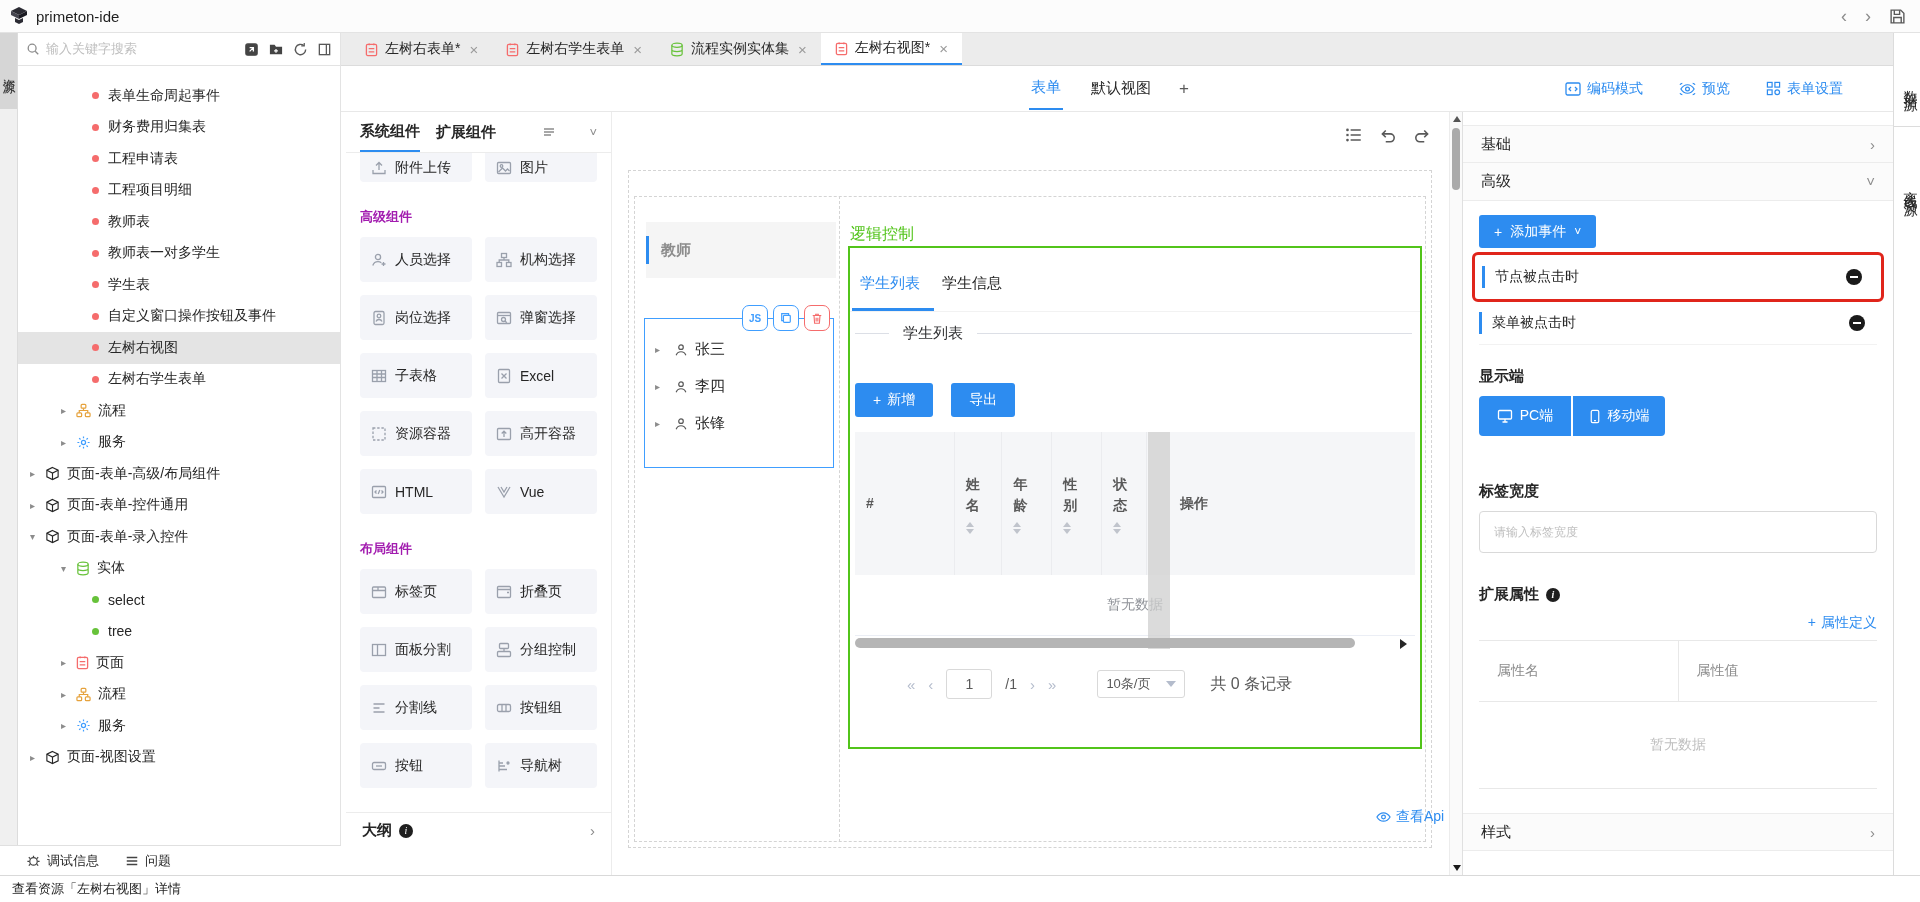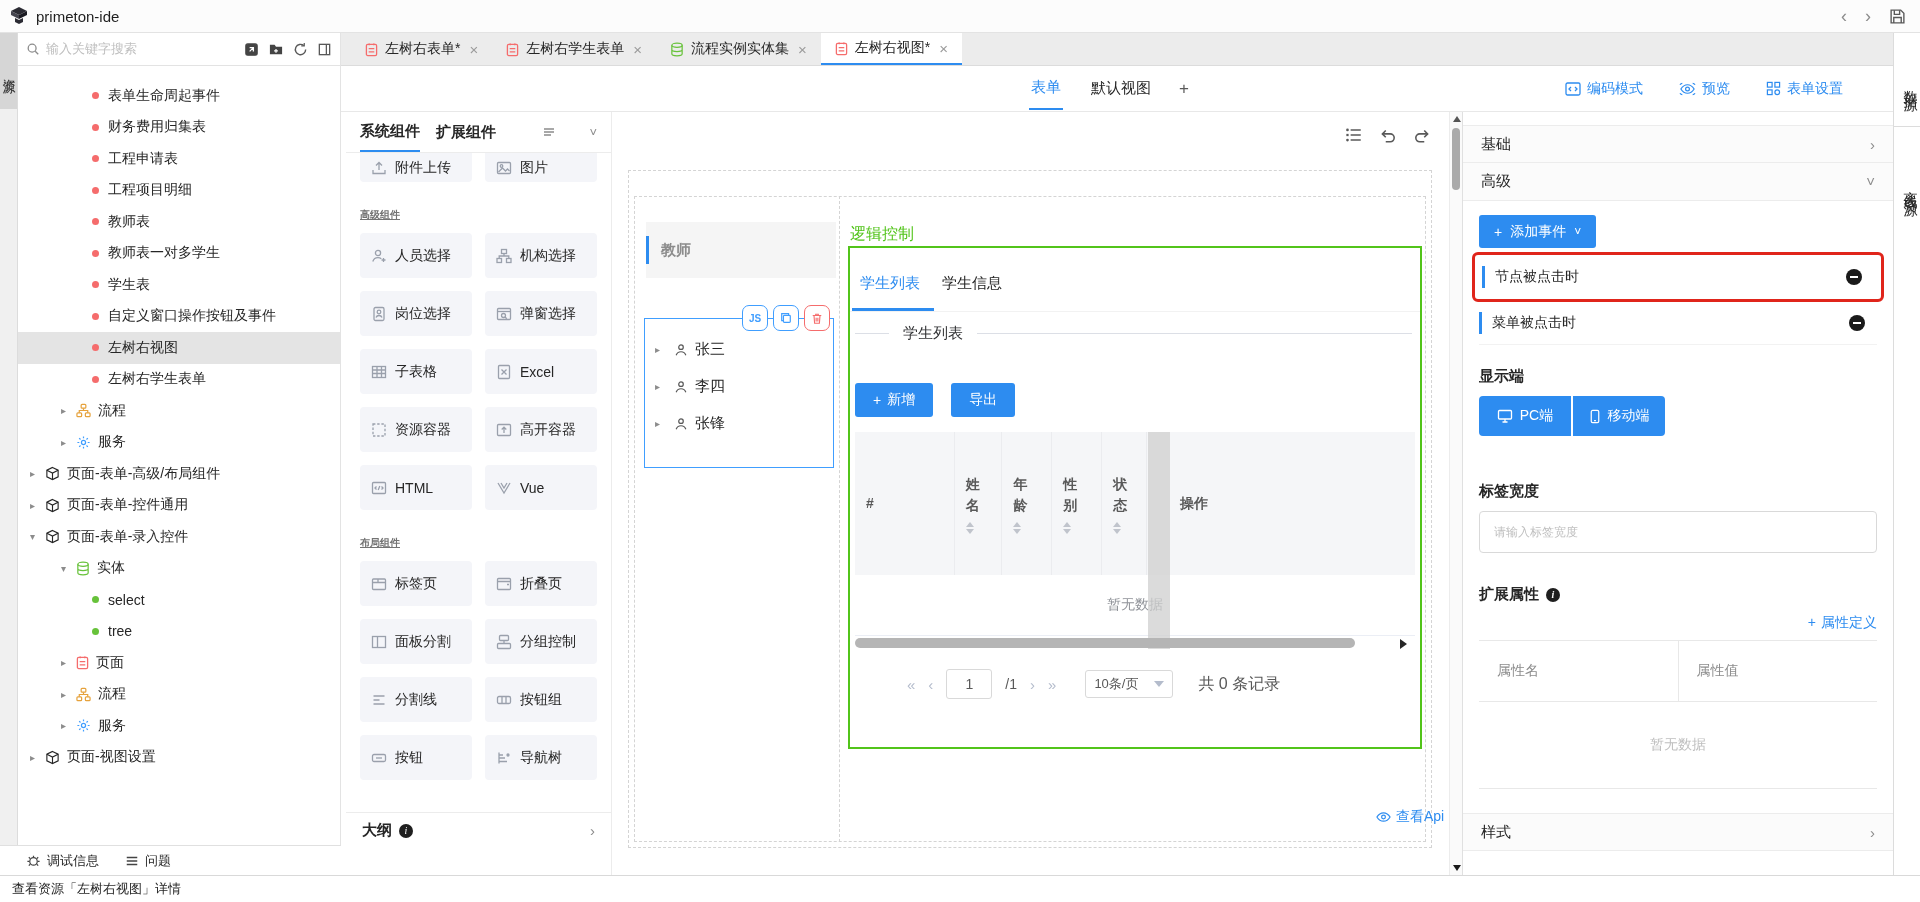--- a/index.html
+++ b/index.html
@@ -50,21 +50,21 @@
   .palette{position:absolute;left:346px;top:112px;width:266px;height:763px;background:#fff;border-right:1px solid #ececec;box-sizing:border-box;overflow:hidden;}
   .pal-head{height:41px;border-bottom:1px solid #ececec;display:flex;align-items:center;padding:0 14px;gap:16px;box-sizing:border-box;}
   .pal-tab{font-size:15px;font-weight:bold;color:#262626;padding:9px 0;}
   .pal-tab.active{border-bottom:2px solid #2d8cf0;}
   .pal-head-icons{margin-left:auto;display:flex;align-items:center;gap:34px;color:#8c8c8c;}
   .pal-body{padding:0 14px;}
   .pal-grid{display:grid;grid-template-columns:1fr 1fr;gap:13px;}
   .pal-item{height:45px;background:#f4f5f9;border-radius:4px;display:flex;align-items:center;gap:8px;padding-left:11px;box-sizing:border-box;font-size:14px;color:#262626;cursor:default;}
   .pal-item.clipped{height:29px;border-radius:0 0 4px 4px;}
   .pal-item .ic{color:#9aa0ac;}
-  .pal-sec{font-size:10px;font-weight:bold;color:#737373;margin:26px 0 11px 0;text-decoration:underline;}
+  .pal-sec{font-size:13px;font-weight:bold;color:#a21caf;margin:26px 0 11px 0;}
   .pal-foot{position:absolute;left:0;top:700px;width:100%;height:36px;border-top:1px solid #ececec;display:flex;align-items:center;padding:0 16px;box-sizing:border-box;gap:7px;}
   .pal-foot .t{font-size:15px;font-weight:bold;}
   .pal-foot .chev{margin-left:auto;color:#8c8c8c;font-size:15px;}
   .infodot{width:14px;height:14px;border-radius:50%;background:#1f1f1f;color:#fff;font-size:10px;font-style:italic;font-family:"Liberation Serif",serif;display:inline-flex;align-items:center;justify-content:center;}
   
   .canvas{position:absolute;left:612px;top:112px;width:837px;height:763px;background:#fff;}
   .cv-toolbar{position:absolute;top:14px;right:18px;display:flex;gap:16px;color:#595959;}
   .dashed-outer{position:absolute;left:16px;top:58px;width:804px;height:678px;border:1px dashed #d4d4d4;box-sizing:border-box;}
   .dashed-inner{position:absolute;left:22px;top:84px;width:792px;height:646px;border:1px dashed #d4d4d4;box-sizing:border-box;}
   .dashed-vline{position:absolute;left:227px;top:84px;width:0;height:646px;border-left:1px dashed #d4d4d4;}
@@ -101,21 +101,21 @@
   .sortic .up{border-bottom:5px solid #c0c4cc;}
   .sortic .dn{border-top:5px solid #c0c4cc;}
   .gt-body{height:60px;border-bottom:1px solid #ebeef5;display:flex;align-items:center;justify-content:center;color:#909399;font-size:14px;}
   .gt-shadow{position:absolute;left:293px;top:0;width:22px;height:217px;background:#cfcfcf;opacity:.75;}
   .gt-hscroll{position:relative;height:15px;}
   .gt-hscroll .thumb{position:absolute;left:0;top:2px;width:500px;height:10px;background:#b5b5b5;border-radius:5px;}
   .gt-hscroll .arr{position:absolute;right:8px;top:3px;width:0;height:0;border-top:5px solid transparent;border-bottom:5px solid transparent;border-left:7px solid #262626;}
   .gpager{display:flex;align-items:center;margin:18px 0 0 52px;gap:13px;color:#595959;font-size:14px;}
   .pg-arrow{color:#b4bccc;font-size:15px;}
   .pg-input{width:44px;height:28px;border:1px solid #d9d9d9;border-radius:3px;display:flex;align-items:center;justify-content:center;color:#595959;}
-  .pg-select{width:88px;height:28px;border:1px solid #d9d9d9;border-radius:3px;display:flex;align-items:center;justify-content:space-between;padding:0 8px;box-sizing:border-box;font-size:13px;margin-left:16px;}
+  .pg-select{width:88px;height:28px;border:1px solid #d9d9d9;border-radius:3px;display:flex;align-items:center;justify-content:space-between;padding:0 8px;box-sizing:border-box;font-size:13px;margin-left:28px;}
   .pg-select .car{width:0;height:0;border-left:5px solid transparent;border-right:5px solid transparent;border-top:6px solid #b4bccc;}
   .pg-total{margin-left:12px;font-size:16px;}
   .apilink{position:absolute;left:764px;top:696px;display:flex;align-items:center;gap:5px;color:#2d8cf0;font-size:14px;}
   
   .vscroll{position:absolute;left:1449px;top:112px;width:13px;height:763px;background:#fafafa;border-left:1px solid #ececec;box-sizing:border-box;}
   .vs-thumb{position:absolute;left:2px;top:16px;width:8px;height:62px;background:#aaa;border-radius:4px;}
   .vs-up{position:absolute;left:3px;top:4px;width:0;height:0;border-left:4px solid transparent;border-right:4px solid transparent;border-bottom:6px solid #555;}
   .vs-dn{position:absolute;left:3px;bottom:4px;width:0;height:0;border-left:4px solid transparent;border-right:4px solid transparent;border-top:6px solid #1a1a1a;}
   
   .inspector{position:absolute;left:1462px;top:112px;width:431px;height:763px;background:#fff;border-left:1px solid #e0e0e0;box-sizing:border-box;overflow:hidden;}

